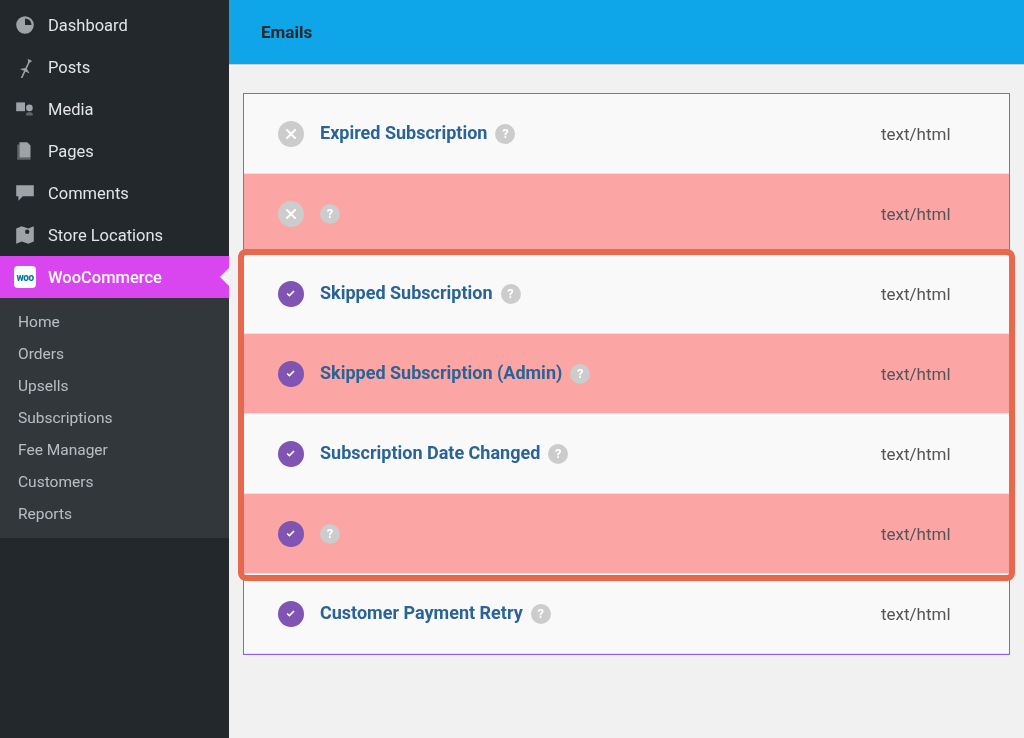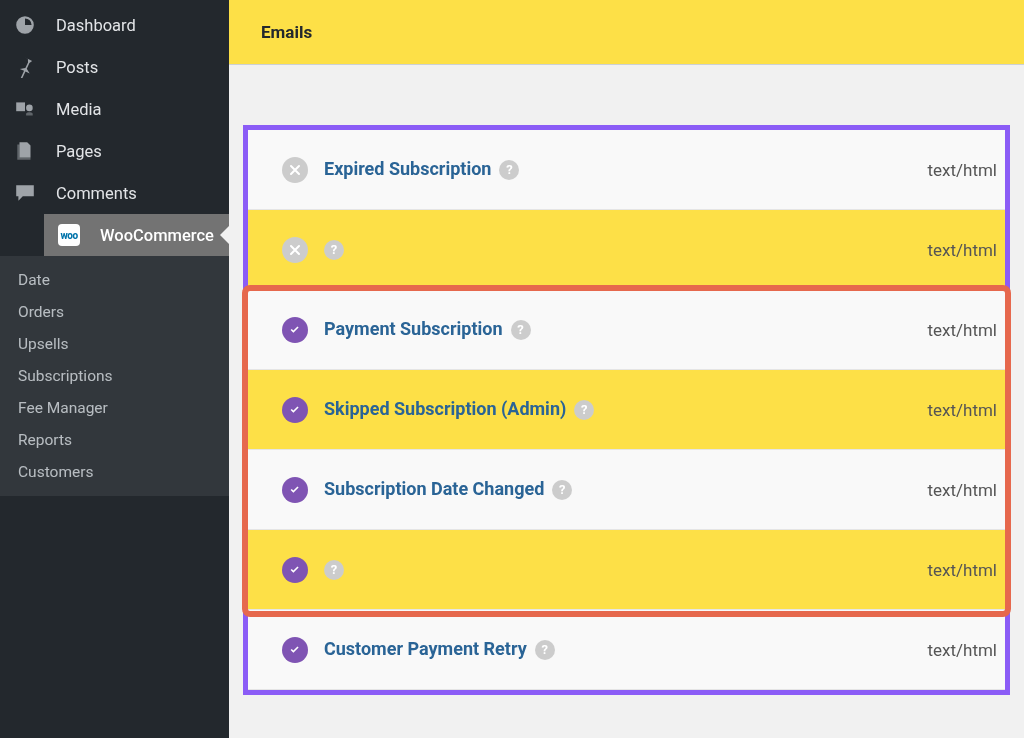--- a/index.html
+++ b/index.html
@@ -18,33 +18,32 @@
     width: 229px;
     background: #23282d;
     color: #eee;
     display: flex;
     flex-direction: column;
     padding-top: 4px;
   }
   .sidebar .menu-item {
     display: flex;
     align-items: center;
-    gap: 20px;
+    gap: 12px;
     padding: 10px 12px 10px 14px;
     color: #e2e4e7;
     font-size: 16.5px;
     font-weight: 400;
     cursor: pointer;
     position: relative;
   }
   .sidebar .menu-item.active {
-    background: #737373;
+    background: #d946ef;
     color: #fff;
     font-weight: 500;
-    margin-left: 44px;
   }
   .sidebar .menu-item.active::after {
     content: "";
     position: absolute;
     right: -1px;
     top: 50%;
     width: 0; height: 0;
     border-top: 10px solid transparent;
     border-bottom: 10px solid transparent;
     border-right: 10px solid #f1f1f1;
@@ -86,52 +85,51 @@
 
   
   .main {
     flex: 1;
     background: #f1f1f1;
     display: flex;
     flex-direction: column;
   }
 
   .page-header {
-    background: #fde047;
+    background: #0ea5e9;
     border-bottom: 1px solid #ccd0d4;
     padding: 22px 32px;
     font-size: 17px;
     font-weight: 700;
     color: #23282d;
   }
 
   .table-wrap {
     padding: 28px 14px 14px 14px;
   }
 
   .email-table {
     width: 100%;
-    background: #fde047;
-    border: 5px solid #8b5cf6;
+    background: #fca5a5;
+    border: 1px solid #8b5cf6;
     position: relative;
-    margin-top: 32px;
   }
   .email-row {
     display: flex;
     align-items: center;
     min-height: 80px;
     padding: 18px 8px 18px 18px;
     border-bottom: 1px solid #e5e5e5;
   }
   .email-row.alt { background: #f9f9f9; }
   .email-row:last-child { border-bottom: none; }
 
   .col-status { width: 58px; display:flex; justify-content:center; }
   .col-name { flex: 1 1 auto; padding-right: 12px; display:flex; align-items:center; flex-wrap:wrap; gap:8px; }
-  .col-type { width: 120px; color:#555; font-size:17px; text-align:right; }
+  .col-type { width: 120px; color:#555; font-size:17px; text-align:left; }
 
   .status-circle {
     width: 26px; height: 26px; border-radius: 50%;
     display: inline-flex; align-items:center; justify-content:center;
     color: #fff;
   }
   .status-circle svg { width: 16px; height: 16px; fill:#fff; }
   .status-on  { background: #7f54b3; }
   .status-off { background: #cccccc; }
 
@@ -207,35 +205,44 @@
 
   <div class="menu-item">
     <span class="icon">
       <svg viewBox="0 0 20 20">
           <path d="M2 3h16v10H8l-4 4v-4H2z"></path>
         </svg>
     </span>
     <span>Comments</span>
   </div>
 
+  <div class="menu-item">
+    <span class="icon">
+      <svg viewBox="0 0 20 20">
+          <path d="M2 4l5-2 6 2 5-2v14l-5 2-6-2-5 2z"></path>
+          <circle cx="12" cy="7" r="2" fill="#23282d"></circle>
+        </svg>
+    </span>
+    <span>Store Locations</span>
+  </div>
 
 
   <div class="menu-item active">
     <span class="woo-badge">woo</span>
     <span>WooCommerce</span>
   </div>
 
   <div class="submenu">
-    <div class="sub-item"><span>Date</span></div>
+    <div class="sub-item"><span>Home</span></div>
     <div class="sub-item"><span>Orders</span></div>
     <div class="sub-item"><span>Upsells</span></div>
     <div class="sub-item"><span>Subscriptions</span></div>
     <div class="sub-item"><span>Fee Manager</span></div>
+    <div class="sub-item"><span>Customers</span></div>
     <div class="sub-item"><span>Reports</span></div>
-    <div class="sub-item"><span>Customers</span></div>
   </div>
 
 </nav>
 
 <main class="main">
 
   <div class="page-header">Emails</div>
 
   <div class="table-wrap">
     <div class="email-table" id="email-table">
@@ -269,21 +276,21 @@
         </div>
         <div class="email-row alt">
           <div class="col-status">
             <span class="status-circle status-on">
               <svg viewBox="0 0 20 20">
                 <path d="M8 13.5l-3.5-3.5 1.4-1.4L8 10.7l5.1-5.1 1.4 1.4z"></path>
               </svg>
             </span>
           </div>
           <div class="col-name">
-            <a class="email-name">Payment Subscription</a>
+            <a class="email-name">Skipped Subscription</a>
             <span class="help-icon">?</span>
           </div>
           <div class="col-type">text/html</div>
         </div>
         <div class="email-row">
           <div class="col-status">
             <span class="status-circle status-on">
               <svg viewBox="0 0 20 20">
                 <path d="M8 13.5l-3.5-3.5 1.4-1.4L8 10.7l5.1-5.1 1.4 1.4z"></path>
               </svg>

